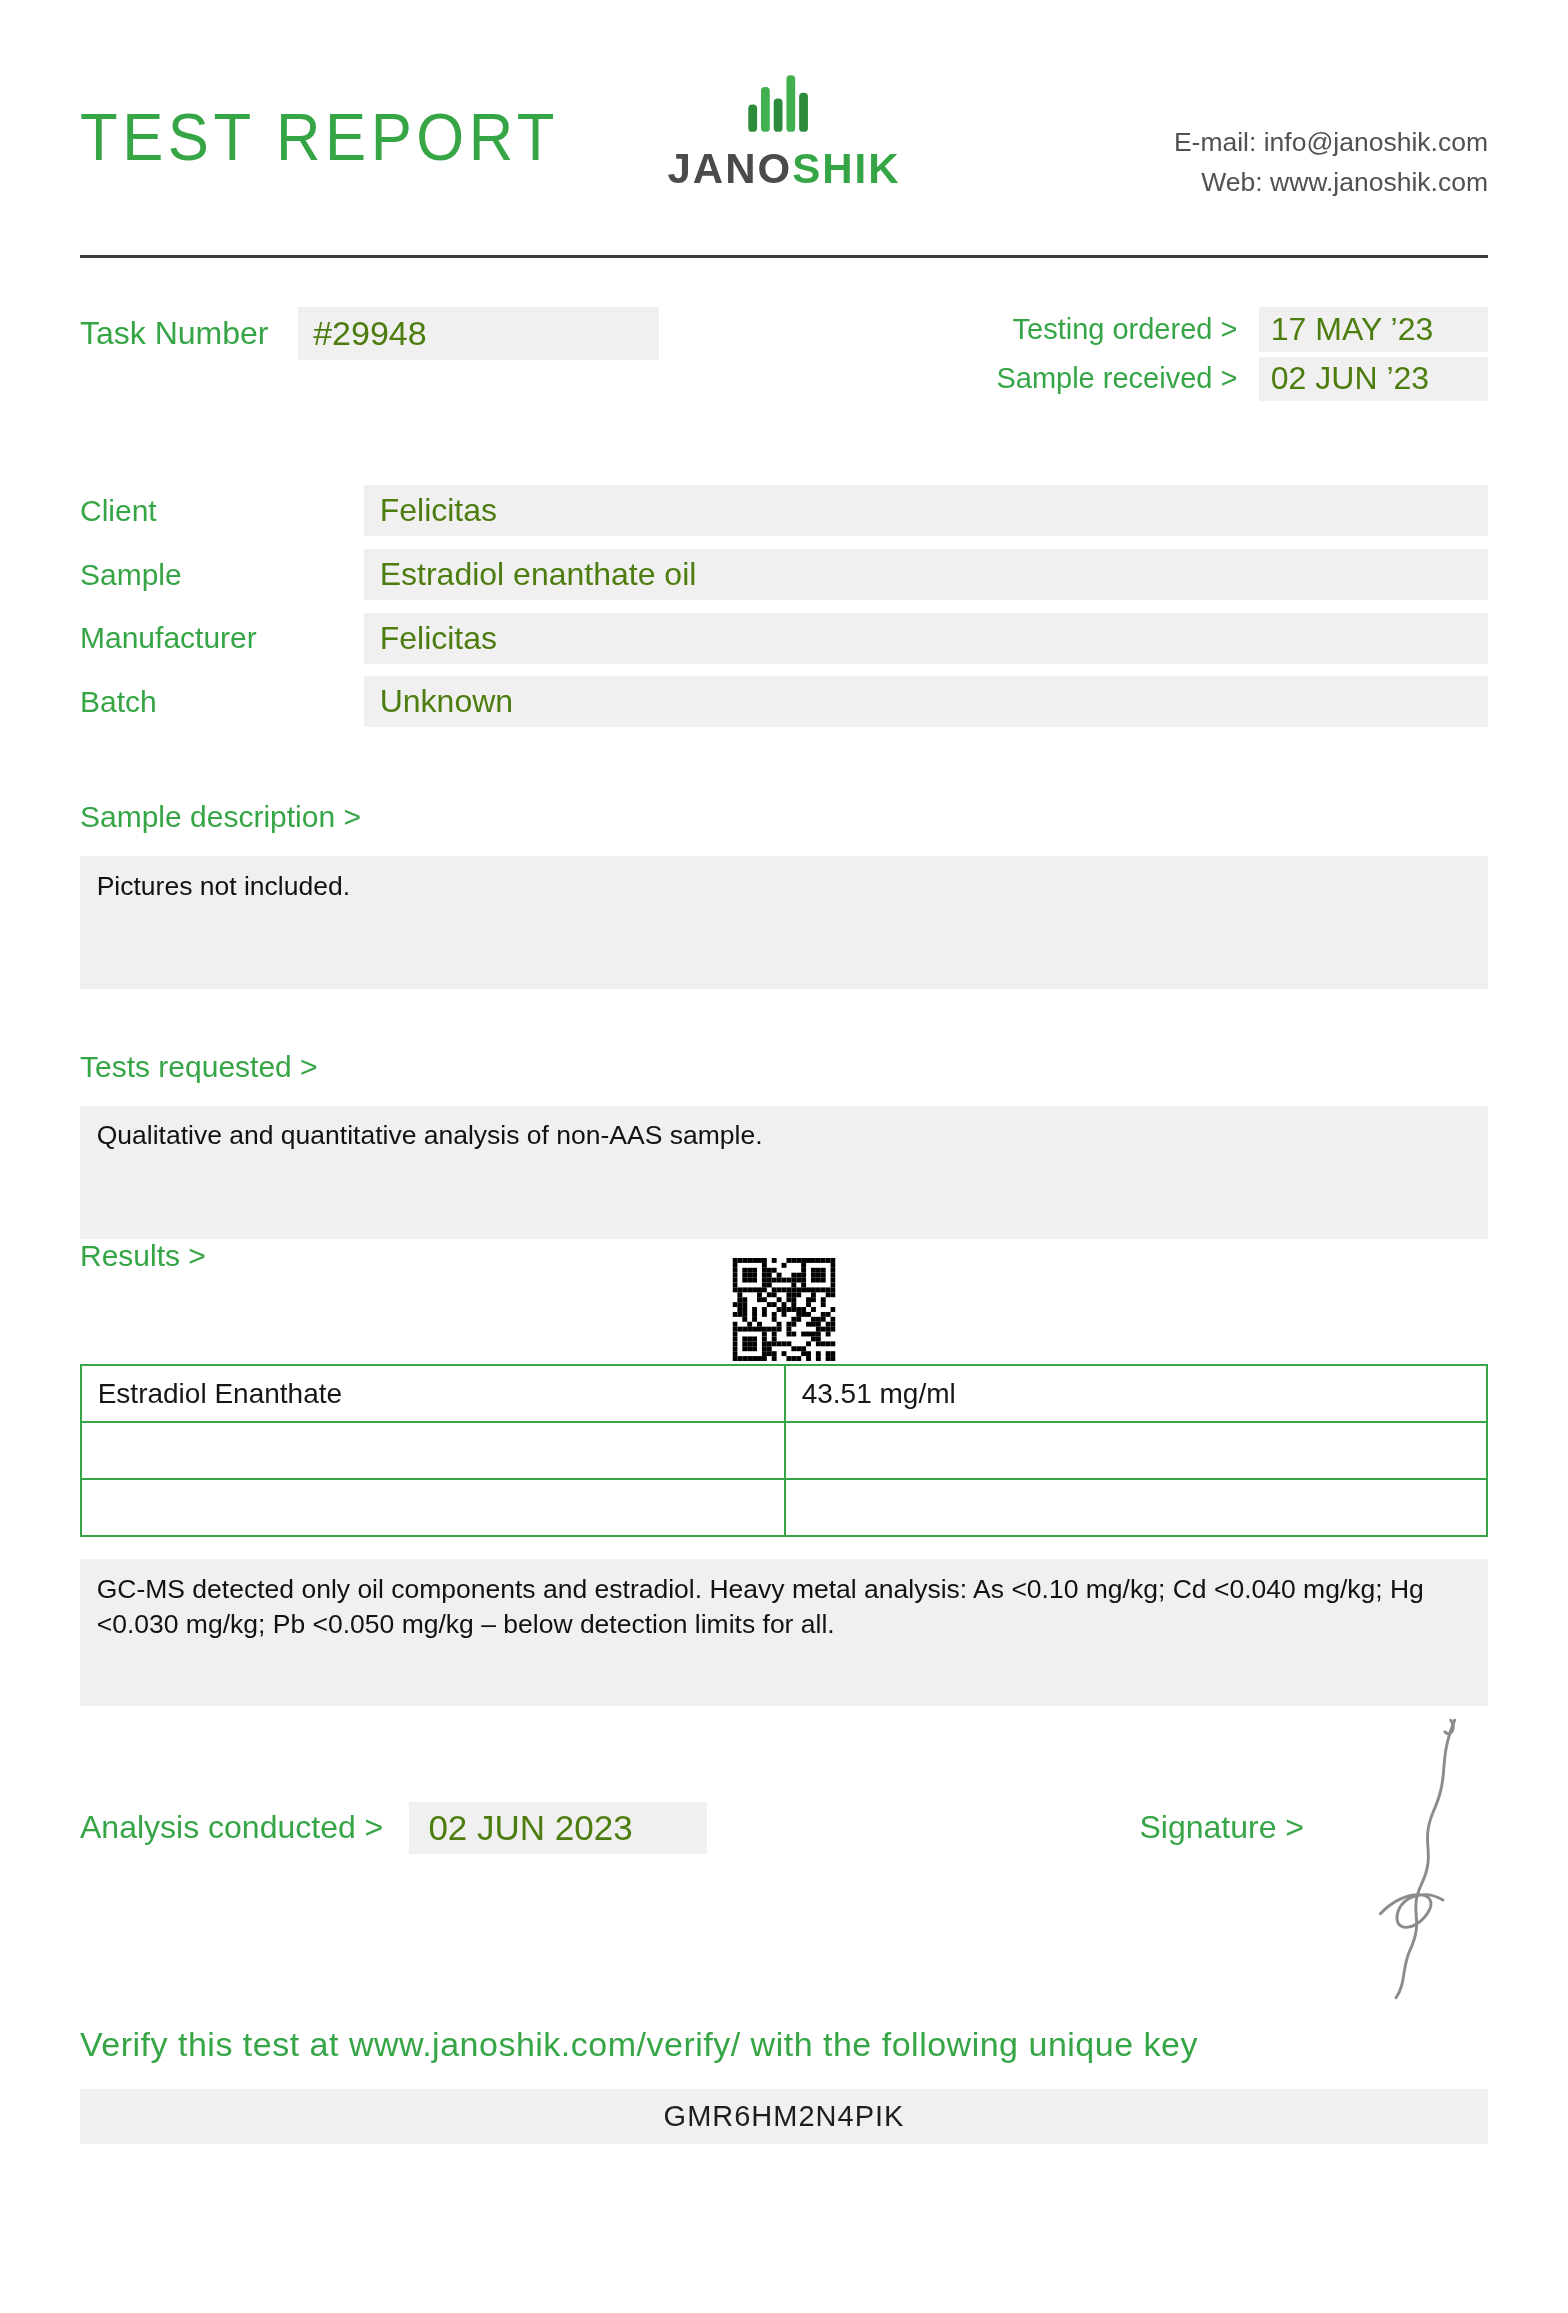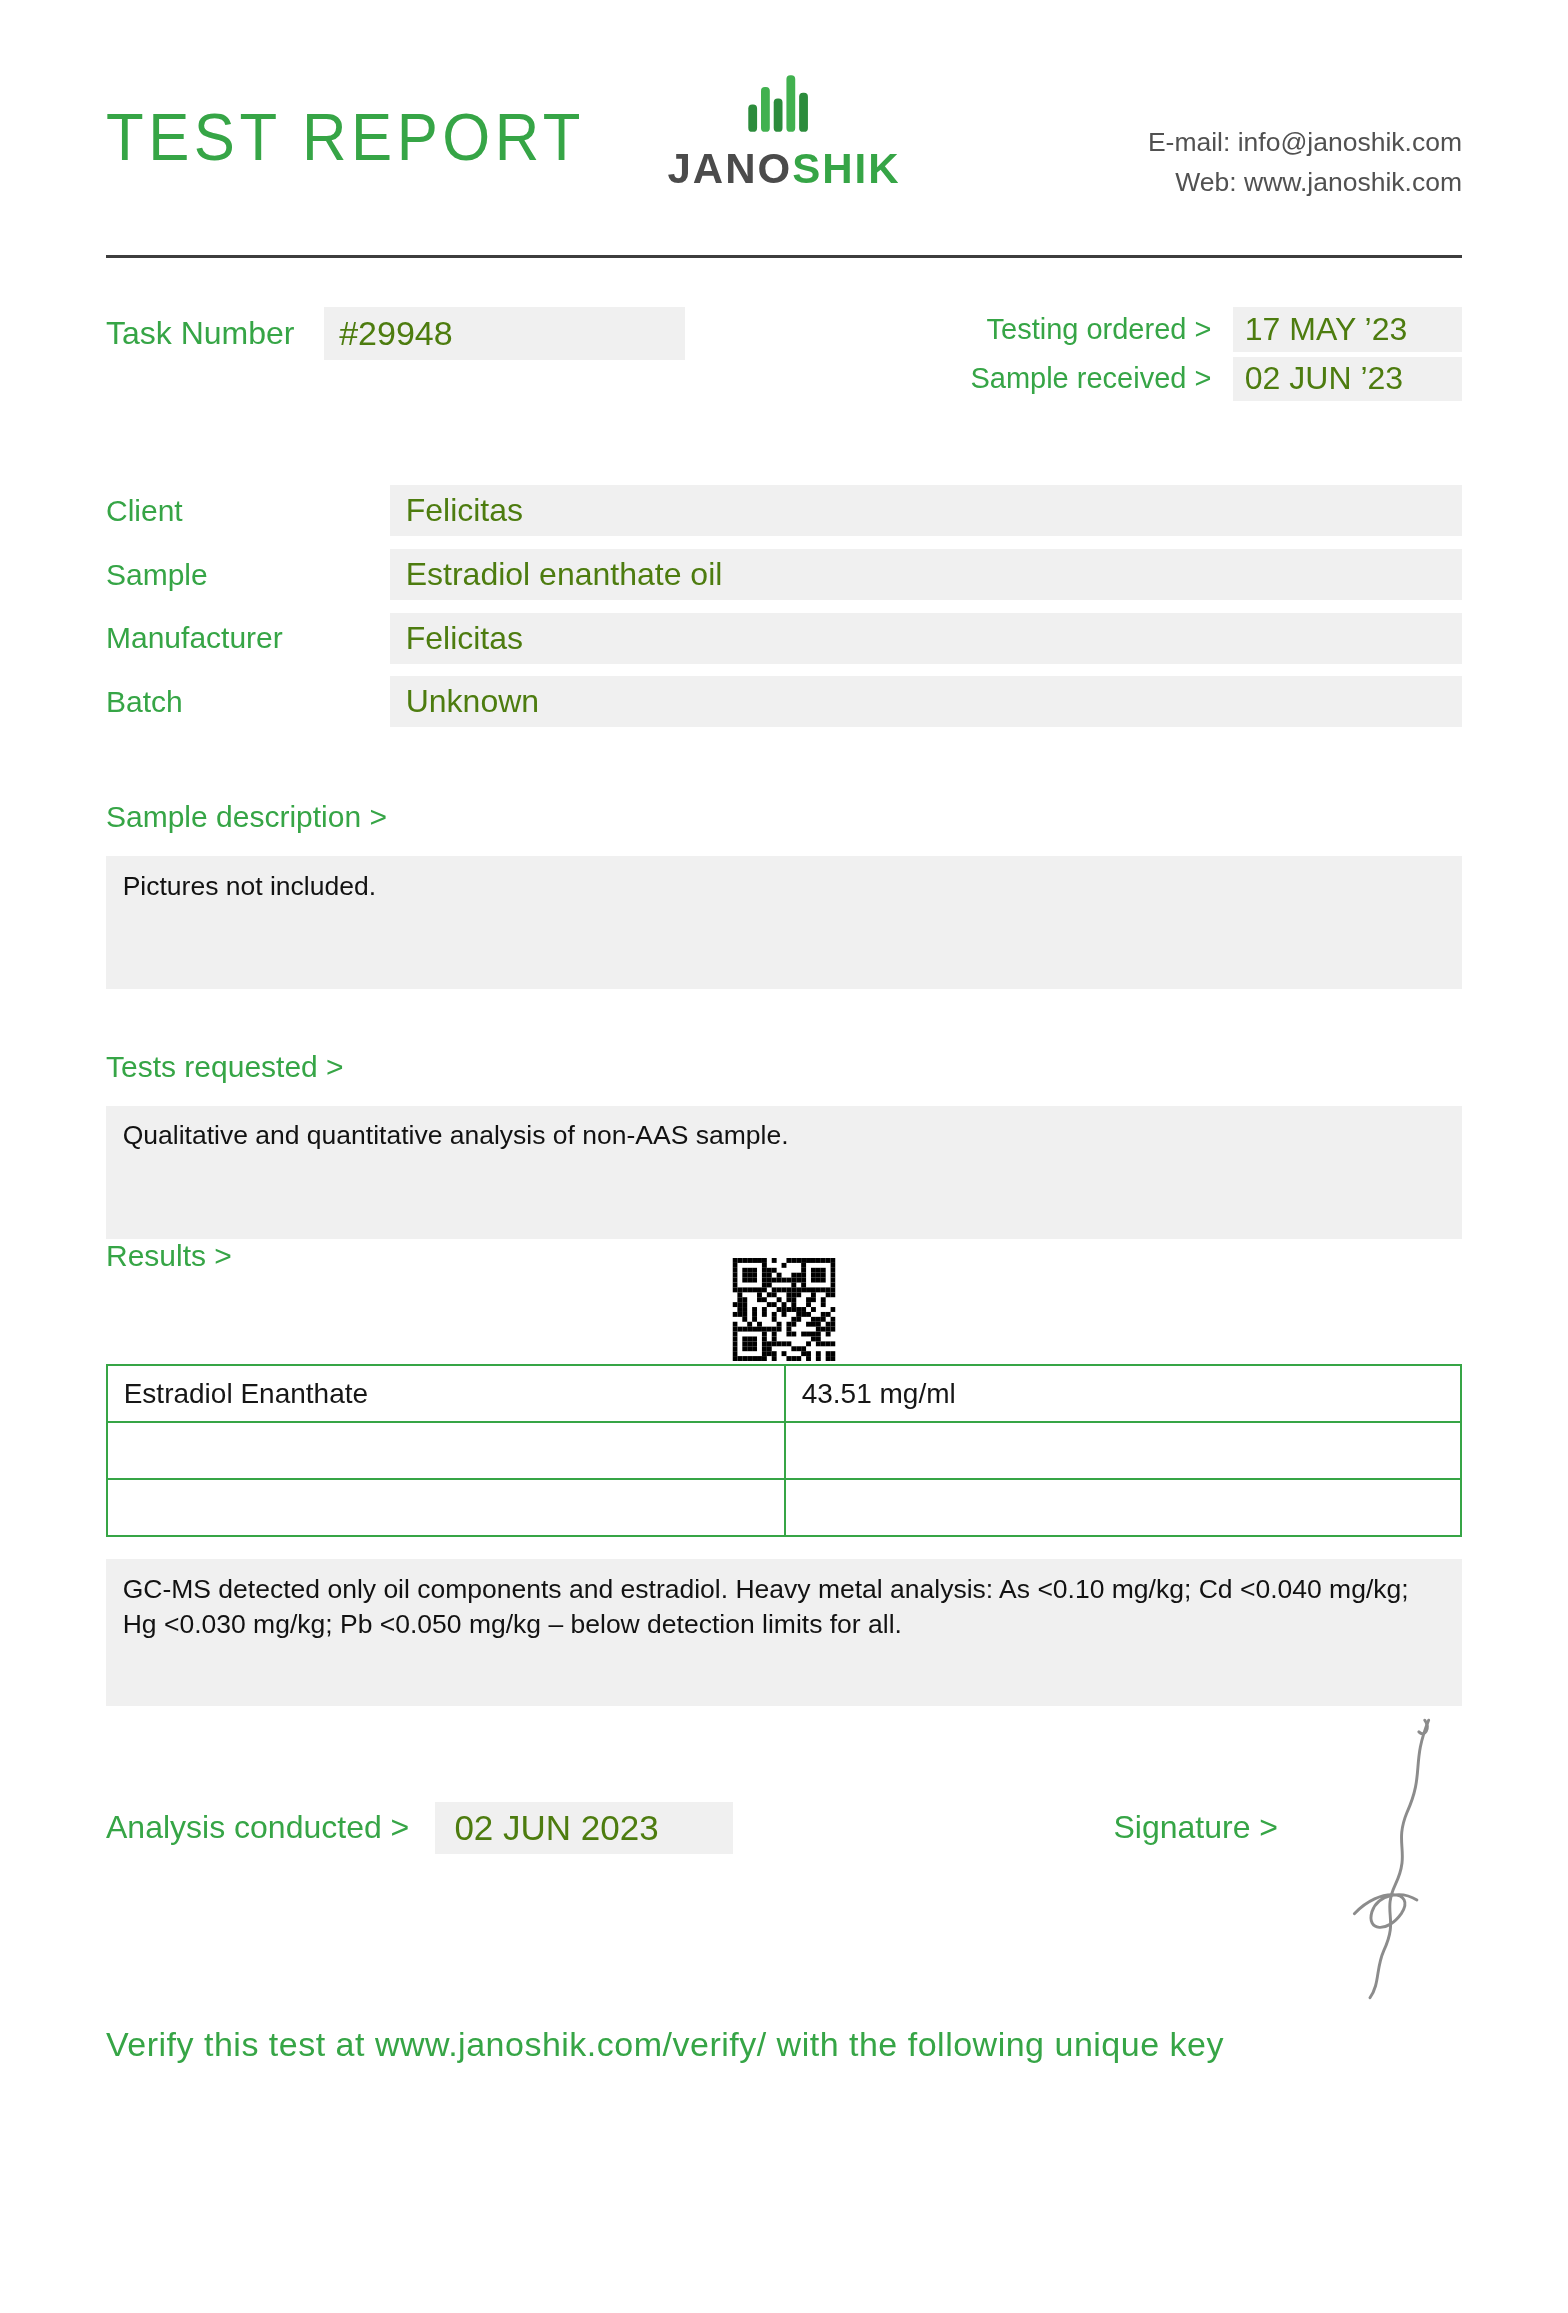--- a/index.html
+++ b/index.html
@@ -5,21 +5,21 @@
 :root{
   --accent-green:#36a546;
   --field-gray:#f0f0f0;
   --rule-dark:#3d3d3d;
   --ink:#161616;
   --muted:#515151;
 }
 *{box-sizing:border-box;margin:0;padding:0}
 html,body{background:#fff}
 body{width:1568px;height:2313px;font-family:"Liberation Sans","DejaVu Sans",sans-serif;color:var(--ink)}
-.page{width:1568px;height:2313px;padding:0 106px;position:relative;overflow:hidden;background:#fff}
+.page{width:1568px;height:2313px;padding:0 80px;position:relative;overflow:hidden;background:#fff}
 
 
 .header{position:relative;height:247px}
 .title{position:absolute;left:0;top:98px;font-size:67px;font-weight:500;color:var(--accent-green);letter-spacing:4.9px;transform:scaleX(.92);transform-origin:left center;white-space:nowrap}
 .logo{position:absolute;left:50%;top:73px;transform:translateX(-50%);text-align:center}
 .logo-text{font-size:42px;font-weight:bold;letter-spacing:2px;margin-top:7px;white-space:nowrap}
 .logo-jano{color:#4b4b4b}
 .logo-shik{color:var(--accent-green)}
 .contact{position:absolute;right:0;top:123px;text-align:right;font-size:26.5px;color:var(--muted);line-height:1.5;white-space:nowrap}
 .rule{border:none;border-top:3.9px solid var(--rule-dark);margin-top:7.8px}
@@ -420,15 +420,16 @@
     <svg class="signature" viewBox="0 0 132 296" aria-hidden="true">
       <g fill="none" stroke="#8c8c8c" stroke-width="3" stroke-linecap="round">
         <path d="M104,8 C86,52 100,62 82,102 C68,136 86,142 70,176 C56,206 74,210 58,244 C50,262 54,278 44,292"></path>
         <path d="M28,206 C54,178 92,182 76,206 C62,226 40,224 46,204 C52,186 76,182 92,192"></path>
         <path d="M100,8 C106,16 100,26 94,20"></path>
       </g>
     </svg>
   </div>
 
   <div class="verify">Verify this test at www.janoshik.com/verify/ with the following unique key</div>
+  <div class="field keybar">GMR6HM2N4PIK</div>
 
 </div>
 
 
 </body></html>

